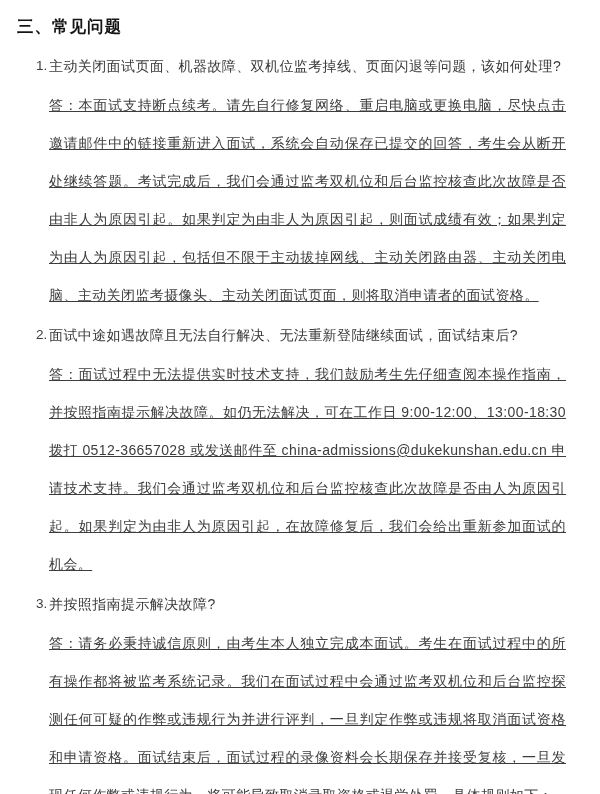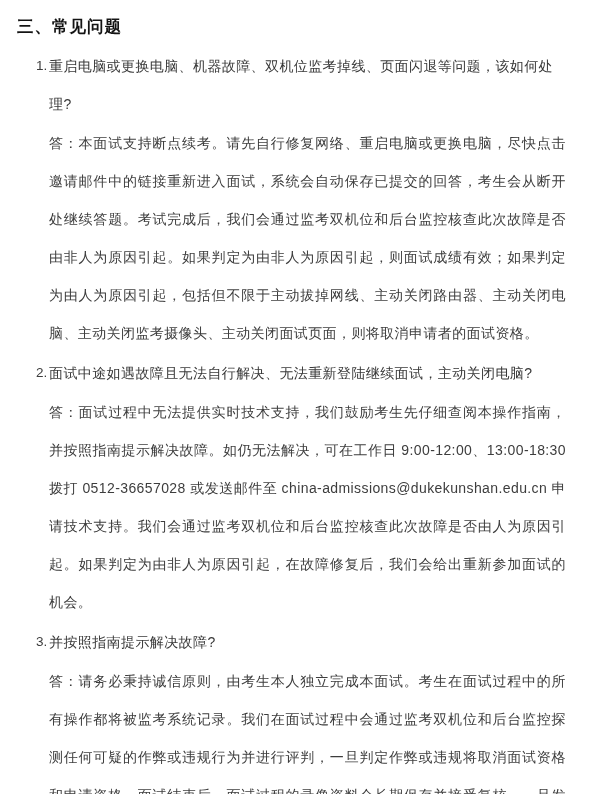--- a/index.html
+++ b/index.html
@@ -54,43 +54,44 @@
     letter-spacing: 0.4px;
   }
   .answer-text {
     margin: 1px 0 0 13px;
     font-size: 14px;
     line-height: 38px;
     color: #3d3d3d;
     text-align: justify;
     letter-spacing: 0.4px;
     word-break: break-all;
+    text-decoration: underline;
   }
 </style>
 </head>
 <body>
 
 <div class="page">
 
   <div class="section-title">三、常见问题</div>
 
   <div class="faq-list">
 
     <div class="faq-item">
       <div class="question-row">
         <span class="item-number">1.</span>
-        <span class="question-text">重启电脑或更换电脑、机器故障、双机位监考掉线、页面闪退等问题，该如何处理?</span>
+        <span class="question-text">主动关闭面试页面、机器故障、双机位监考掉线、页面闪退等问题，该如何处理?</span>
       </div>
       <p class="answer-text">答：本面试支持断点续考。请先自行修复网络、重启电脑或更换电脑，尽快点击邀请邮件中的链接重新进入面试，系统会自动保存已提交的回答，考生会从断开处继续答题。考试完成后，我们会通过监考双机位和后台监控核查此次故障是否由非人为原因引起。如果判定为由非人为原因引起，则面试成绩有效；如果判定为由人为原因引起，包括但不限于主动拔掉网线、主动关闭路由器、主动关闭电脑、主动关闭监考摄像头、主动关闭面试页面，则将取消申请者的面试资格。</p>
     </div>
 
     <div class="faq-item">
       <div class="question-row">
         <span class="item-number">2.</span>
-        <span class="question-text">面试中途如遇故障且无法自行解决、无法重新登陆继续面试，主动关闭电脑?</span>
+        <span class="question-text">面试中途如遇故障且无法自行解决、无法重新登陆继续面试，面试结束后?</span>
       </div>
       <p class="answer-text">答：面试过程中无法提供实时技术支持，我们鼓励考生先仔细查阅本操作指南，并按照指南提示解决故障。如仍无法解决，可在工作日 9:00-12:00、13:00-18:30 拨打 0512-36657028 或发送邮件至 china-admissions@dukekunshan.edu.cn 申请技术支持。我们会通过监考双机位和后台监控核查此次故障是否由人为原因引起。如果判定为由非人为原因引起，在故障修复后，我们会给出重新参加面试的机会。</p>
     </div>
 
     <div class="faq-item">
       <div class="question-row">
         <span class="item-number">3.</span>
         <span class="question-text">并按照指南提示解决故障?</span>
       </div>
       <p class="answer-text">答：请务必秉持诚信原则，由考生本人独立完成本面试。考生在面试过程中的所有操作都将被监考系统记录。我们在面试过程中会通过监考双机位和后台监控探测任何可疑的作弊或违规行为并进行评判，一旦判定作弊或违规将取消面试资格和申请资格。面试结束后，面试过程的录像资料会长期保存并接受复核，一旦发现任何作弊或违规行为，将可能导致取消录取资格或退学处罚。具体规则如下：</p>

